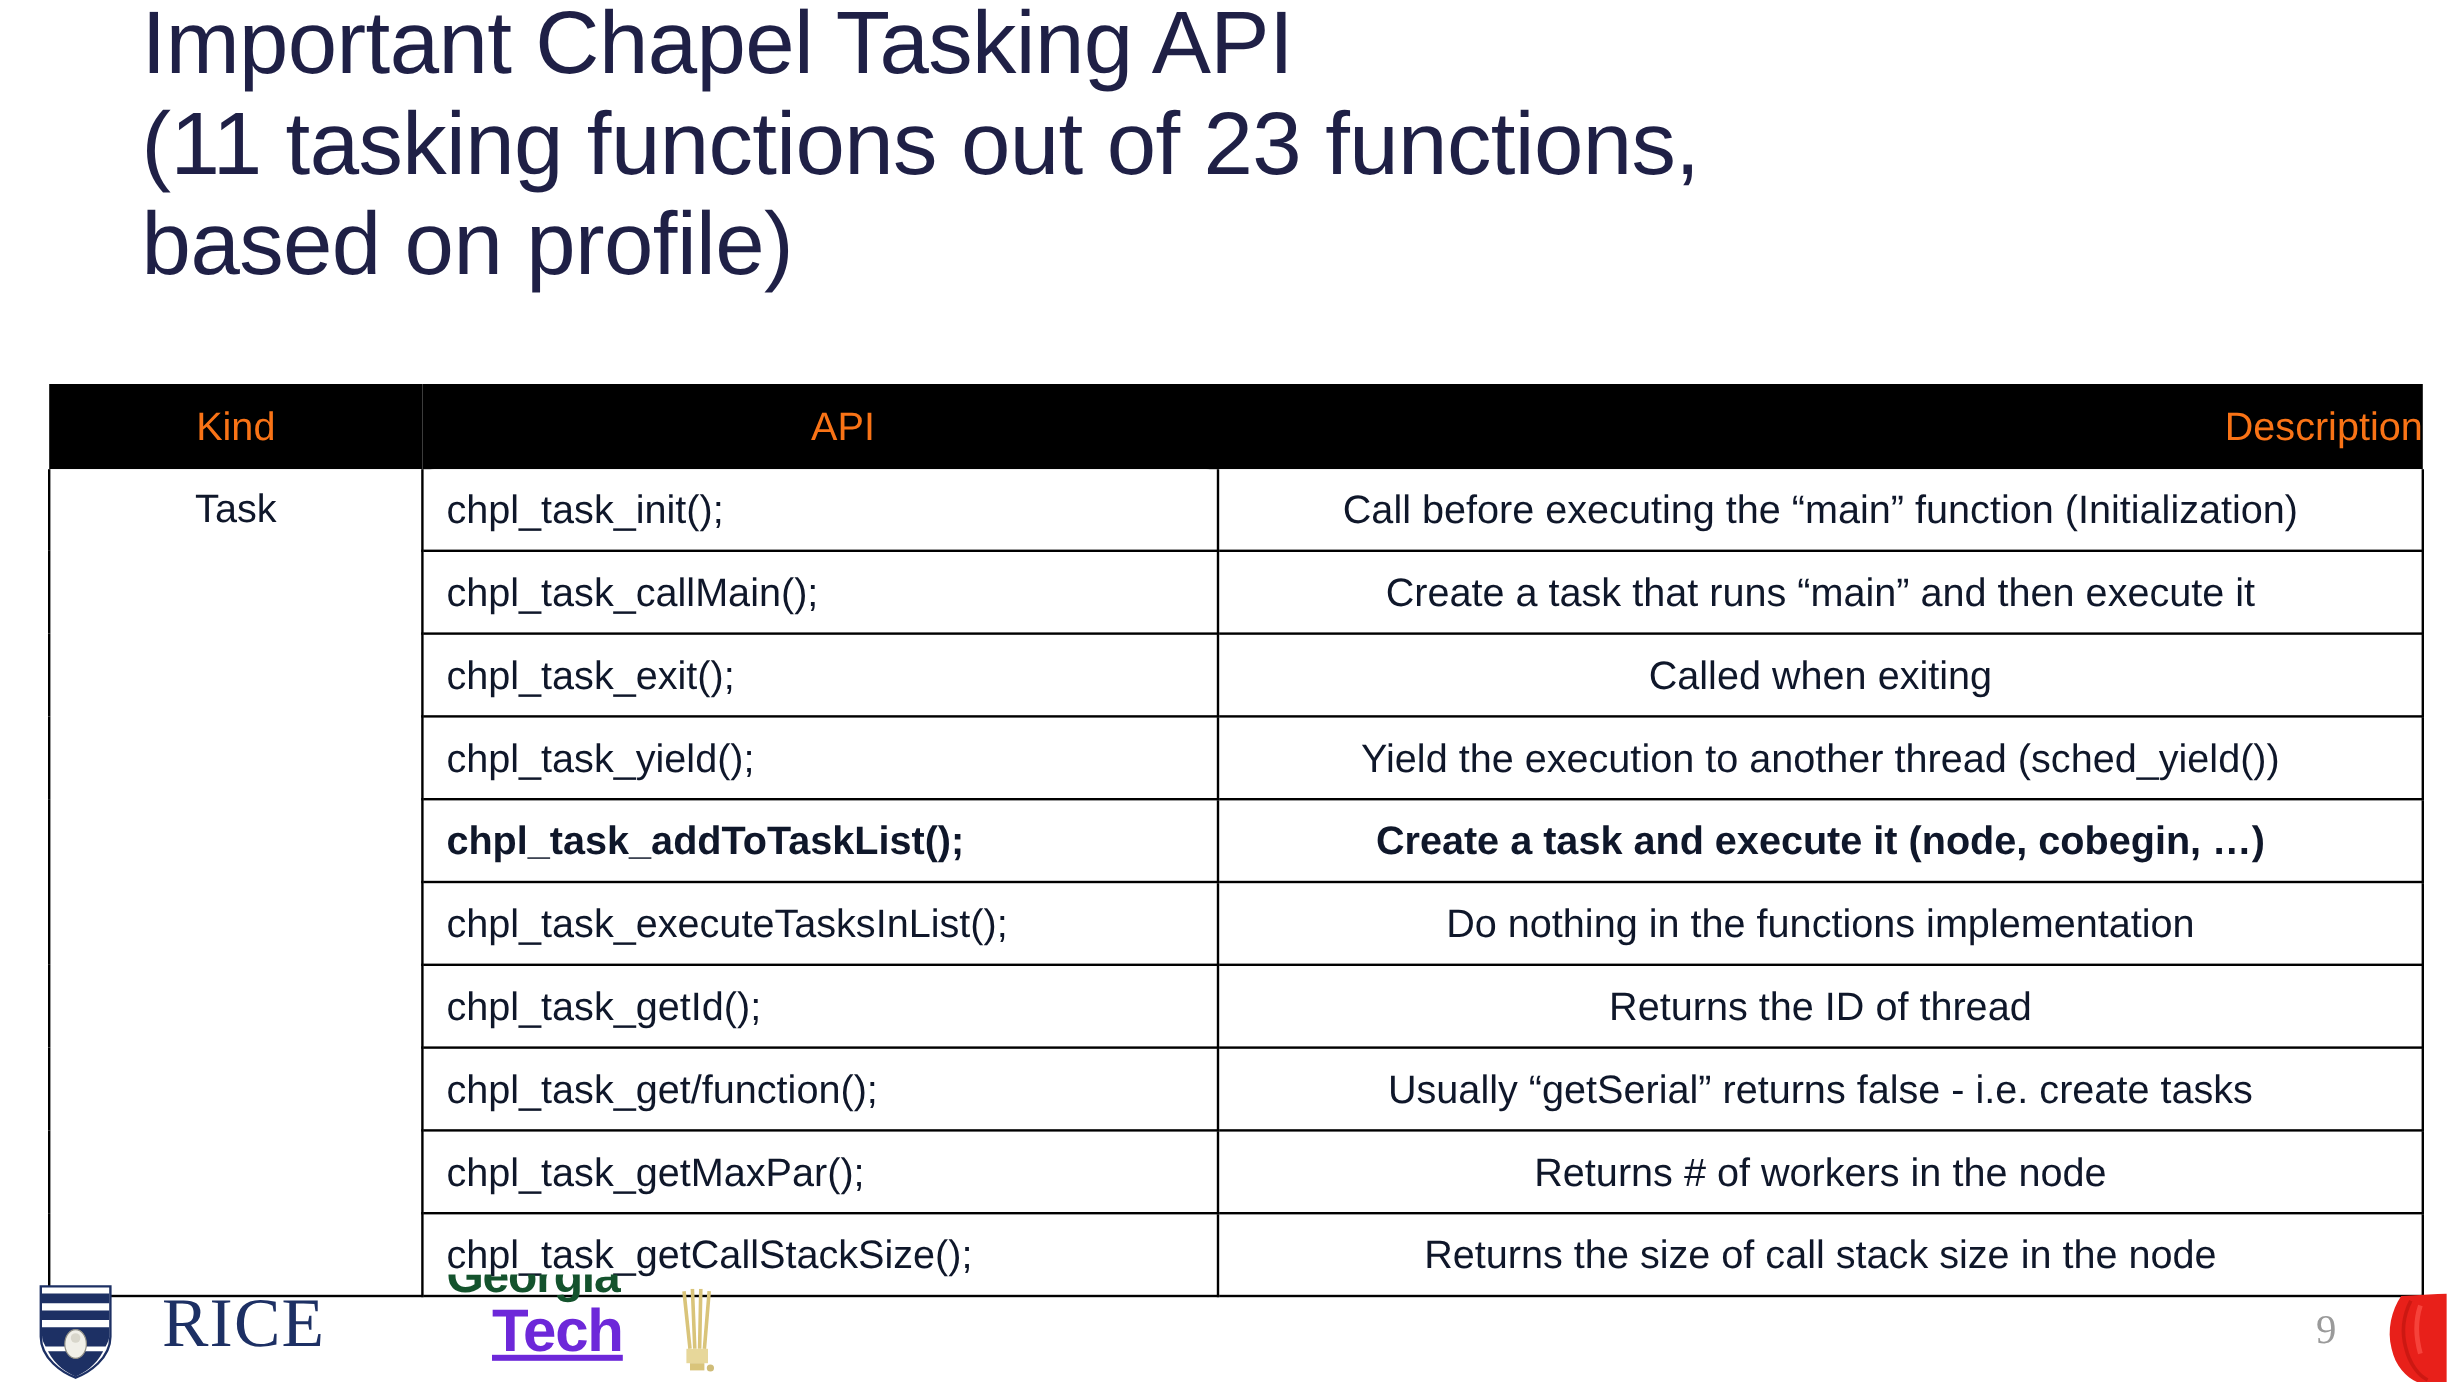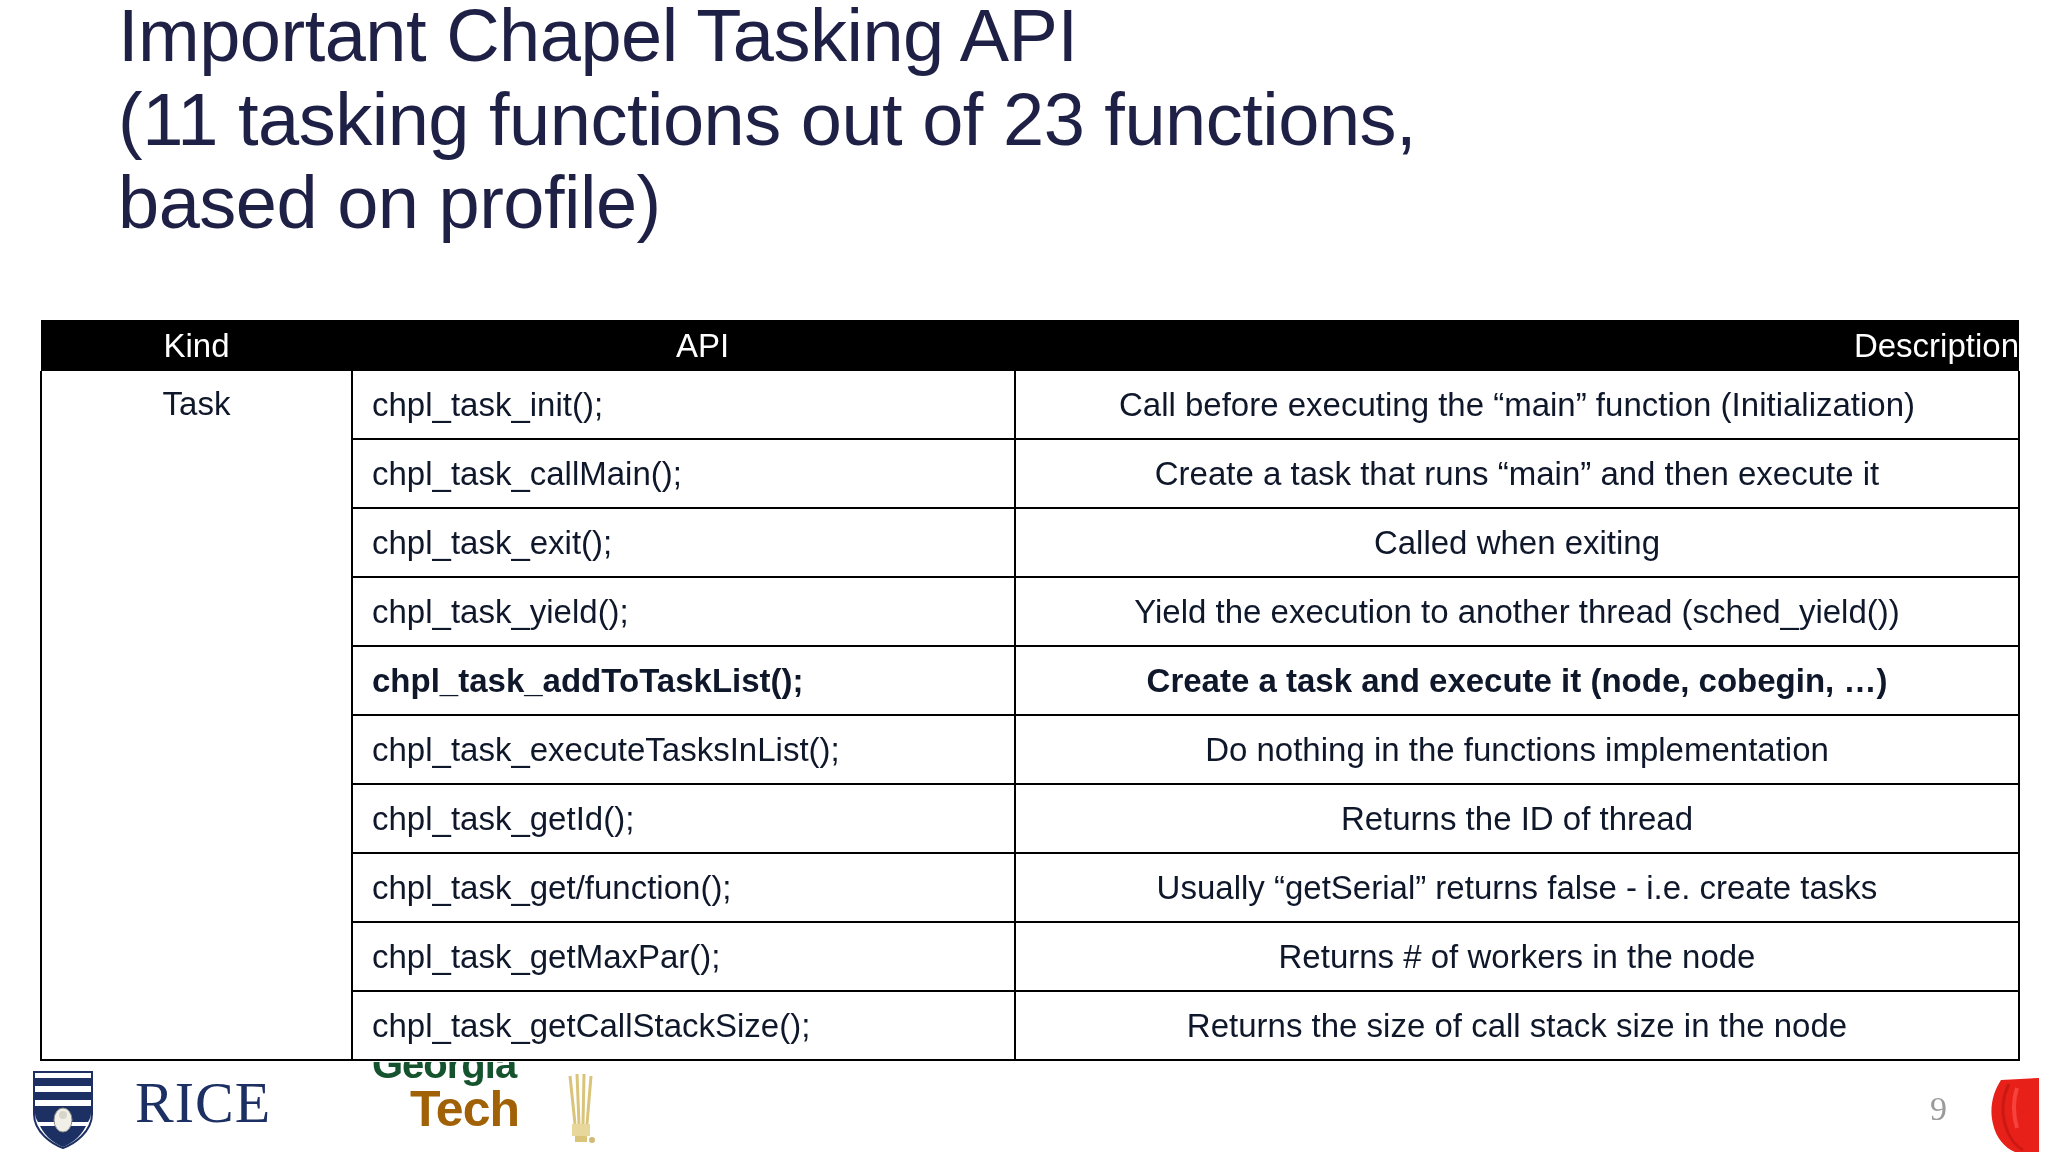--- a/index.html
+++ b/index.html
@@ -39,24 +39,24 @@
     border-collapse: collapse;
     table-layout: fixed;
     background: #ffffff;
   }
   #api-table col.c-kind { width: 311px; }
   #api-table col.c-api  { width: 663px; }
   #api-table col.c-desc { width: 1004px; }
 
   #api-table thead th {
     background: #000000;
-    color: #ffffff;
+    color: #f97316;
     font-size: 33px;
     font-weight: 400;
-    height: 51px;
+    height: 71px;
     padding: 0;
     text-align: center;
     vertical-align: middle;
     border: none;
   }
   #api-table thead th.h-api { padding-left: 38px; }
   #api-table thead th.h-desc { padding-left: 8px; text-align: right; }
 
   #api-table tbody td {
     height: 67px;
@@ -134,23 +134,24 @@
     color: #14532d;
     letter-spacing: -1px;
     line-height: 1;
   }
   .gt-tech {
     position: absolute;
     left: 38px;
     top: 22px;
     font-size: 50px;
     font-weight: bold;
-    color: #a16207;
+    color: #6d28d9;
     letter-spacing: -1px;
     line-height: 1;
+    text-decoration: underline;
   }
   .gt-torch {
     position: absolute;
     left: 192px;
     top: 12px;
     width: 34px;
     height: 76px;
   }
 
   

